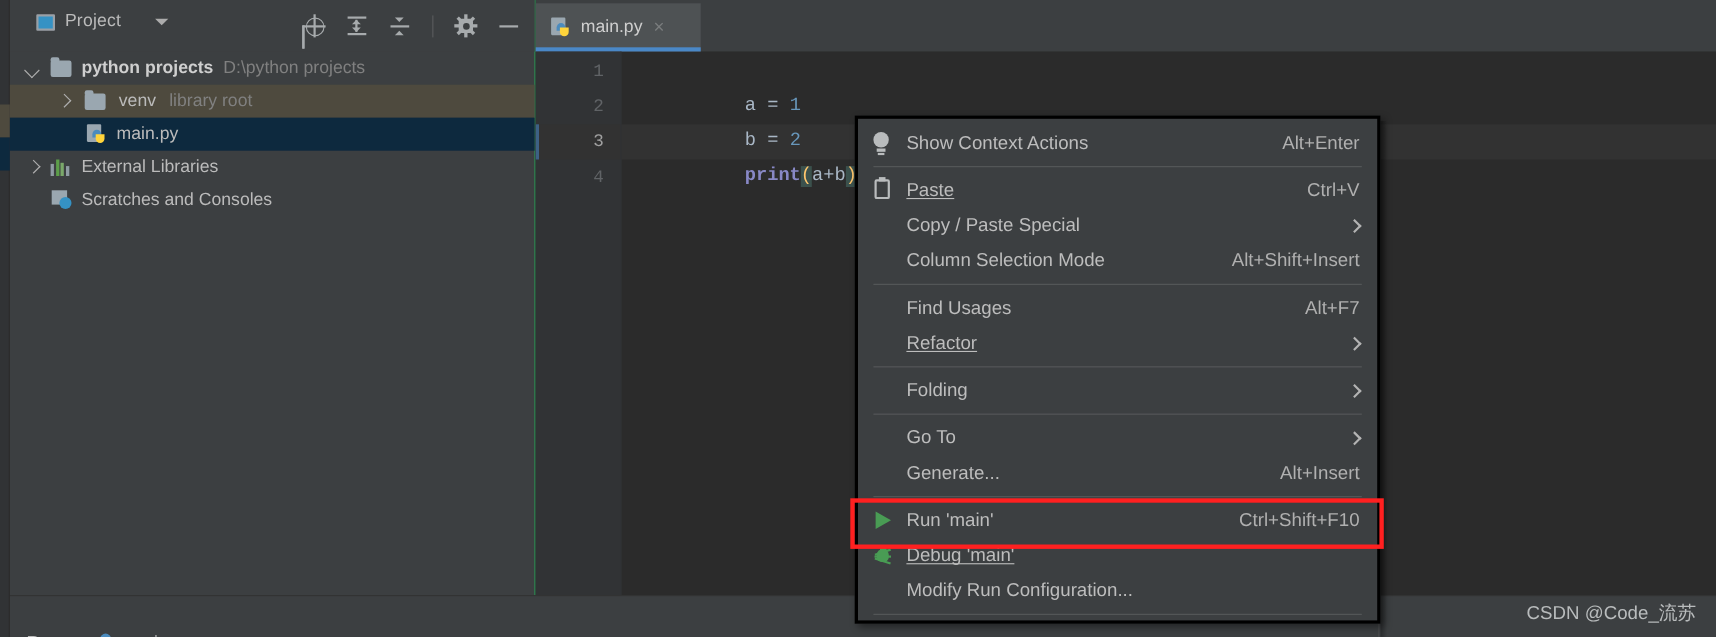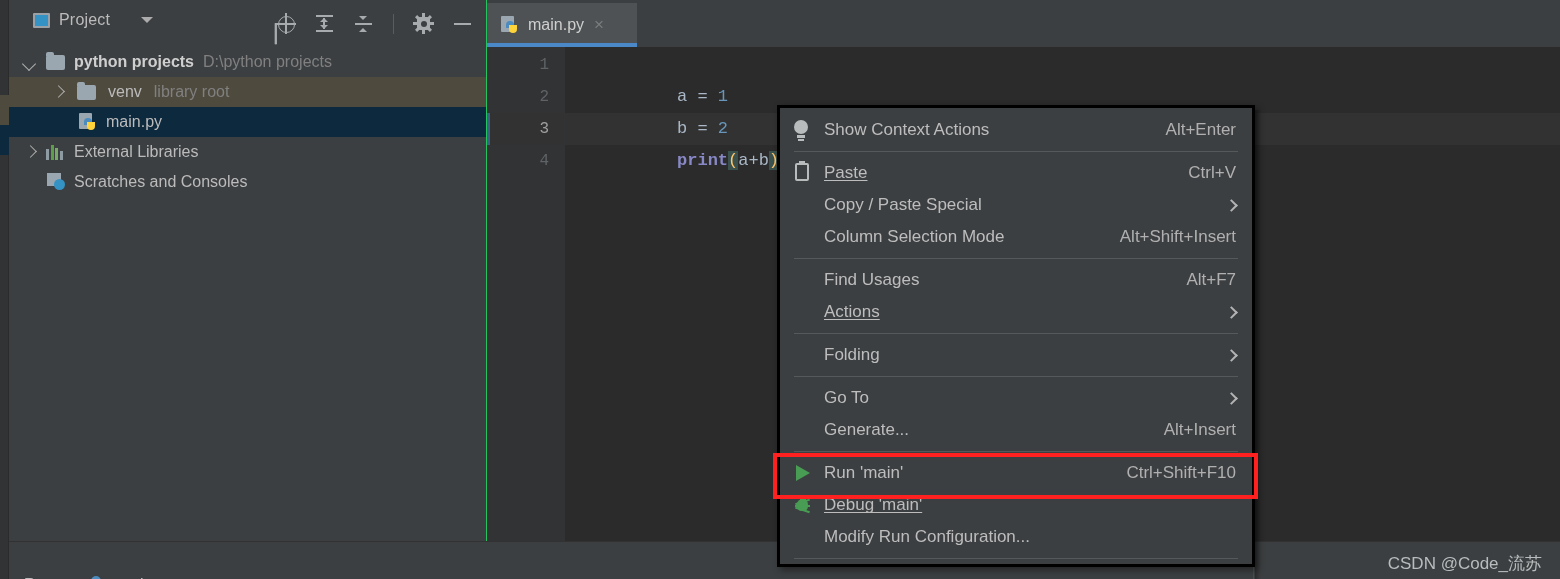--- a/index.html
+++ b/index.html
@@ -127,21 +127,21 @@
   .run-cfg .name{ color:#bbbbbb; font-size:16px; }
   .run-cfg .x{ color:#7a7d7e; font-size:16px; margin-left:4px; }
   .py-small{ width:20px;height:20px; position:relative; }
   .py-small .s1{ position:absolute; left:1px; top:1px; width:10px;height:10px; background:#4b8bbe;
      border-radius:5px 5px 0 0; }
   .py-small .s2{ position:absolute; left:8px; top:8px; width:10px;height:10px; background:#ffd43b;
      border-radius:0 0 5px 5px; }
   .runbar-divider{ position:absolute; left:1253px; top:541px; width:1px; height:38px; background:#4a4d4e; }
 
   
-  .watermark{ position:absolute; right:18px; bottom:4px; color:#b9bcbd; font-size:17px;
+  .watermark{ position:absolute; right:18px; bottom:10px; color:#b9bcbd; font-size:17px;
     font-family:"Liberation Sans", sans-serif; }
 
   
   .ctx{ position:absolute; left:777px; top:105px; width:478px; background:#3c3f41;
     border:3px solid #000000; box-shadow: 3px 3px 7px rgba(0,0,0,.45); padding:6px 0 0 0; }
   .ctx-item{ position:relative; height:32px; display:flex; align-items:center; padding:0 16px 0 0; }
   .ctx-ico{ width:44px; height:32px; position:relative; flex:0 0 auto; }
   .ctx-label{ color:#bdbdbd; font-size:17px; flex:1 1 auto; }
   .ctx-short{ color:#b0b0b0; font-size:17px; }
   .ctx-sep{ height:1px; background:#56595a; margin:5px 14px 5px 14px; }
@@ -360,21 +360,21 @@
     </div>
     <div class="ctx-sep"></div>
 
     <div class="ctx-item">
       <div class="ctx-ico"></div>
       <span class="ctx-label">Find Usages</span>
       <span class="ctx-short">Alt+F7</span>
     </div>
     <div class="ctx-item">
       <div class="ctx-ico"></div>
-      <span class="ctx-label" style="text-decoration:underline; text-underline-offset:2px; text-decoration-skip-ink:none;">Actions</span>
+      <span class="ctx-label" style="text-decoration:underline; text-underline-offset:2px; text-decoration-skip-ink:none;">Refactor</span>
       <span class="chev"></span>
     </div>
     <div class="ctx-sep"></div>
 
     <div class="ctx-item">
       <div class="ctx-ico"></div>
       <span class="ctx-label">Folding</span>
       <span class="chev"></span>
     </div>
     <div class="ctx-sep"></div>

